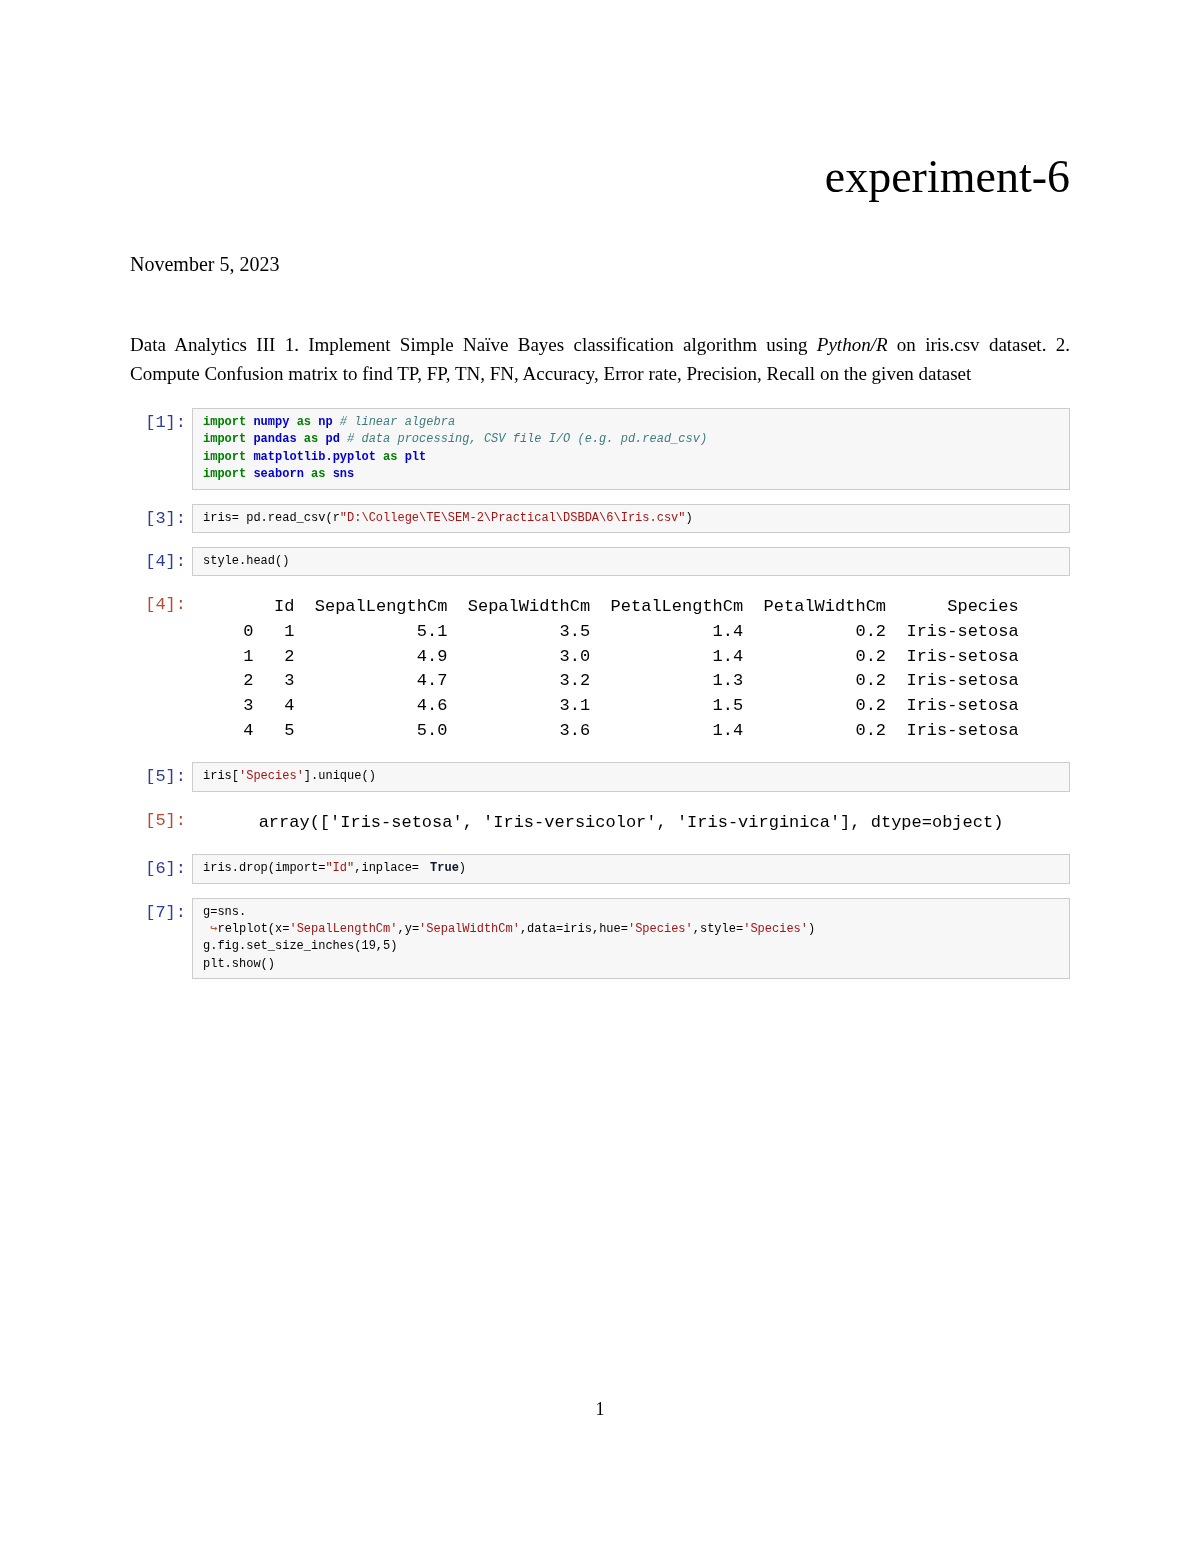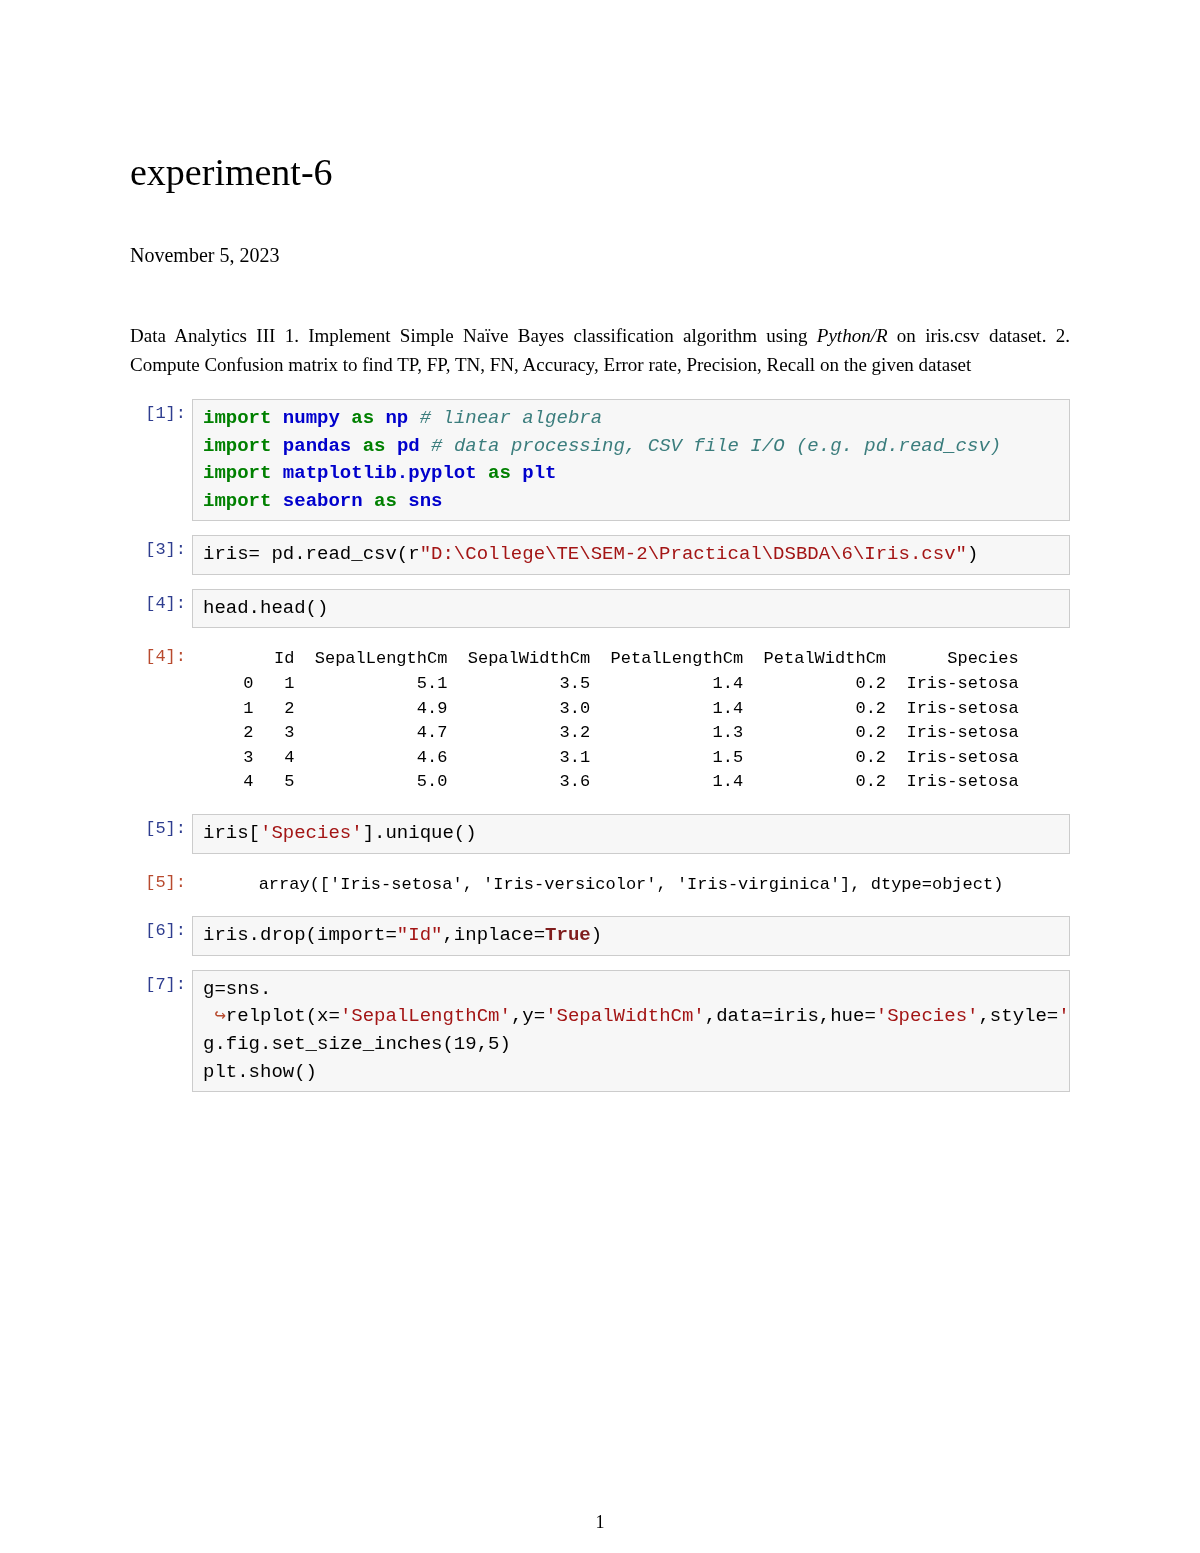--- a/index.html
+++ b/index.html
@@ -7,22 +7,22 @@
     padding: 0;
     background: #fff;
     font-family: "Computer Modern", Georgia, serif;
     color: #000;
     width: 1200px;
   }
   .page {
     padding: 150px 130px 60px 130px;
   }
   .title {
-    text-align: left;
-    font-size: 38px;
+    text-align: right;
+    font-size: 46px;
     font-weight: normal;
     margin-bottom: 50px;
   }
   .date {
     text-align: left;
     font-size: 20px;
     margin-bottom: 55px;
   }
   .section-heading {
     font-size: 22px;
@@ -54,40 +54,40 @@
     padding-right: 6px;
   }
   .prompt-in { color: #2e3d8f; }
   .prompt-out { color: #b84a2e; }
   .code-box {
     flex: 1;
     border: 1px solid #ccc;
     background: #f7f7f7;
     padding: 5px 10px;
     font-family: "Courier New", monospace;
-    font-size: 19px;
+    font-size: 12px;
     line-height: 1.45;
     white-space: pre;
     overflow: hidden;
   }
   .output-box {
     flex: 1;
     padding: 5px 10px;
     font-family: "Courier New", monospace;
     font-size: 17px;
     line-height: 1.45;
     white-space: pre;
     text-align: center;
   }
   .kw { color: #008000; font-weight: bold; }
   .nm { color: #0000cc; font-weight: bold; }
   .op { color: #008000; font-weight: bold; }
   .cm { color: #3b7d7d; font-style: italic; }
   .st { color: #a31515; }
-  .bl { color: #7f1d1d; font-weight: bold; }
+  .bl { color: #0f172a; font-weight: bold; margin-left: 11px; }
   .wrap-icon { color: #b84a2e; }
   .page-number {
     text-align: center;
     font-size: 18px;
     margin-top: 420px;
   }
 </style>
 </head>
 <body>
 
@@ -107,21 +107,21 @@
 <span class="kw">import</span> <span class="nm">seaborn</span> <span class="op">as</span> <span class="nm">sns</span></div>
   </div>
 
   <div class="cell-row">
     <div class="prompt prompt-in">[3]:</div>
     <div class="code-box"><span>iris= pd.read_csv(</span><span>r</span><span class="st">"D:\College\TE\SEM-2\Practical\DSBDA\6\Iris.csv"</span><span>)</span></div>
   </div>
 
   <div class="cell-row">
     <div class="prompt prompt-in">[4]:</div>
-    <div class="code-box">head.head()</div>
+    <div class="code-box">style.head()</div>
   </div>
 
   <div class="cell-row">
     <div class="prompt prompt-out">[4]:</div>
     <div class="output-box"><span>   Id  SepalLengthCm  SepalWidthCm  PetalLengthCm  PetalWidthCm      Species</span>
 <span>0   1            5.1           3.5            1.4           0.2  Iris-setosa</span>
 <span>1   2            4.9           3.0            1.4           0.2  Iris-setosa</span>
 <span>2   3            4.7           3.2            1.3           0.2  Iris-setosa</span>
 <span>3   4            4.6           3.1            1.5           0.2  Iris-setosa</span>
 <span>4   5            5.0           3.6            1.4           0.2  Iris-setosa</span></div>

